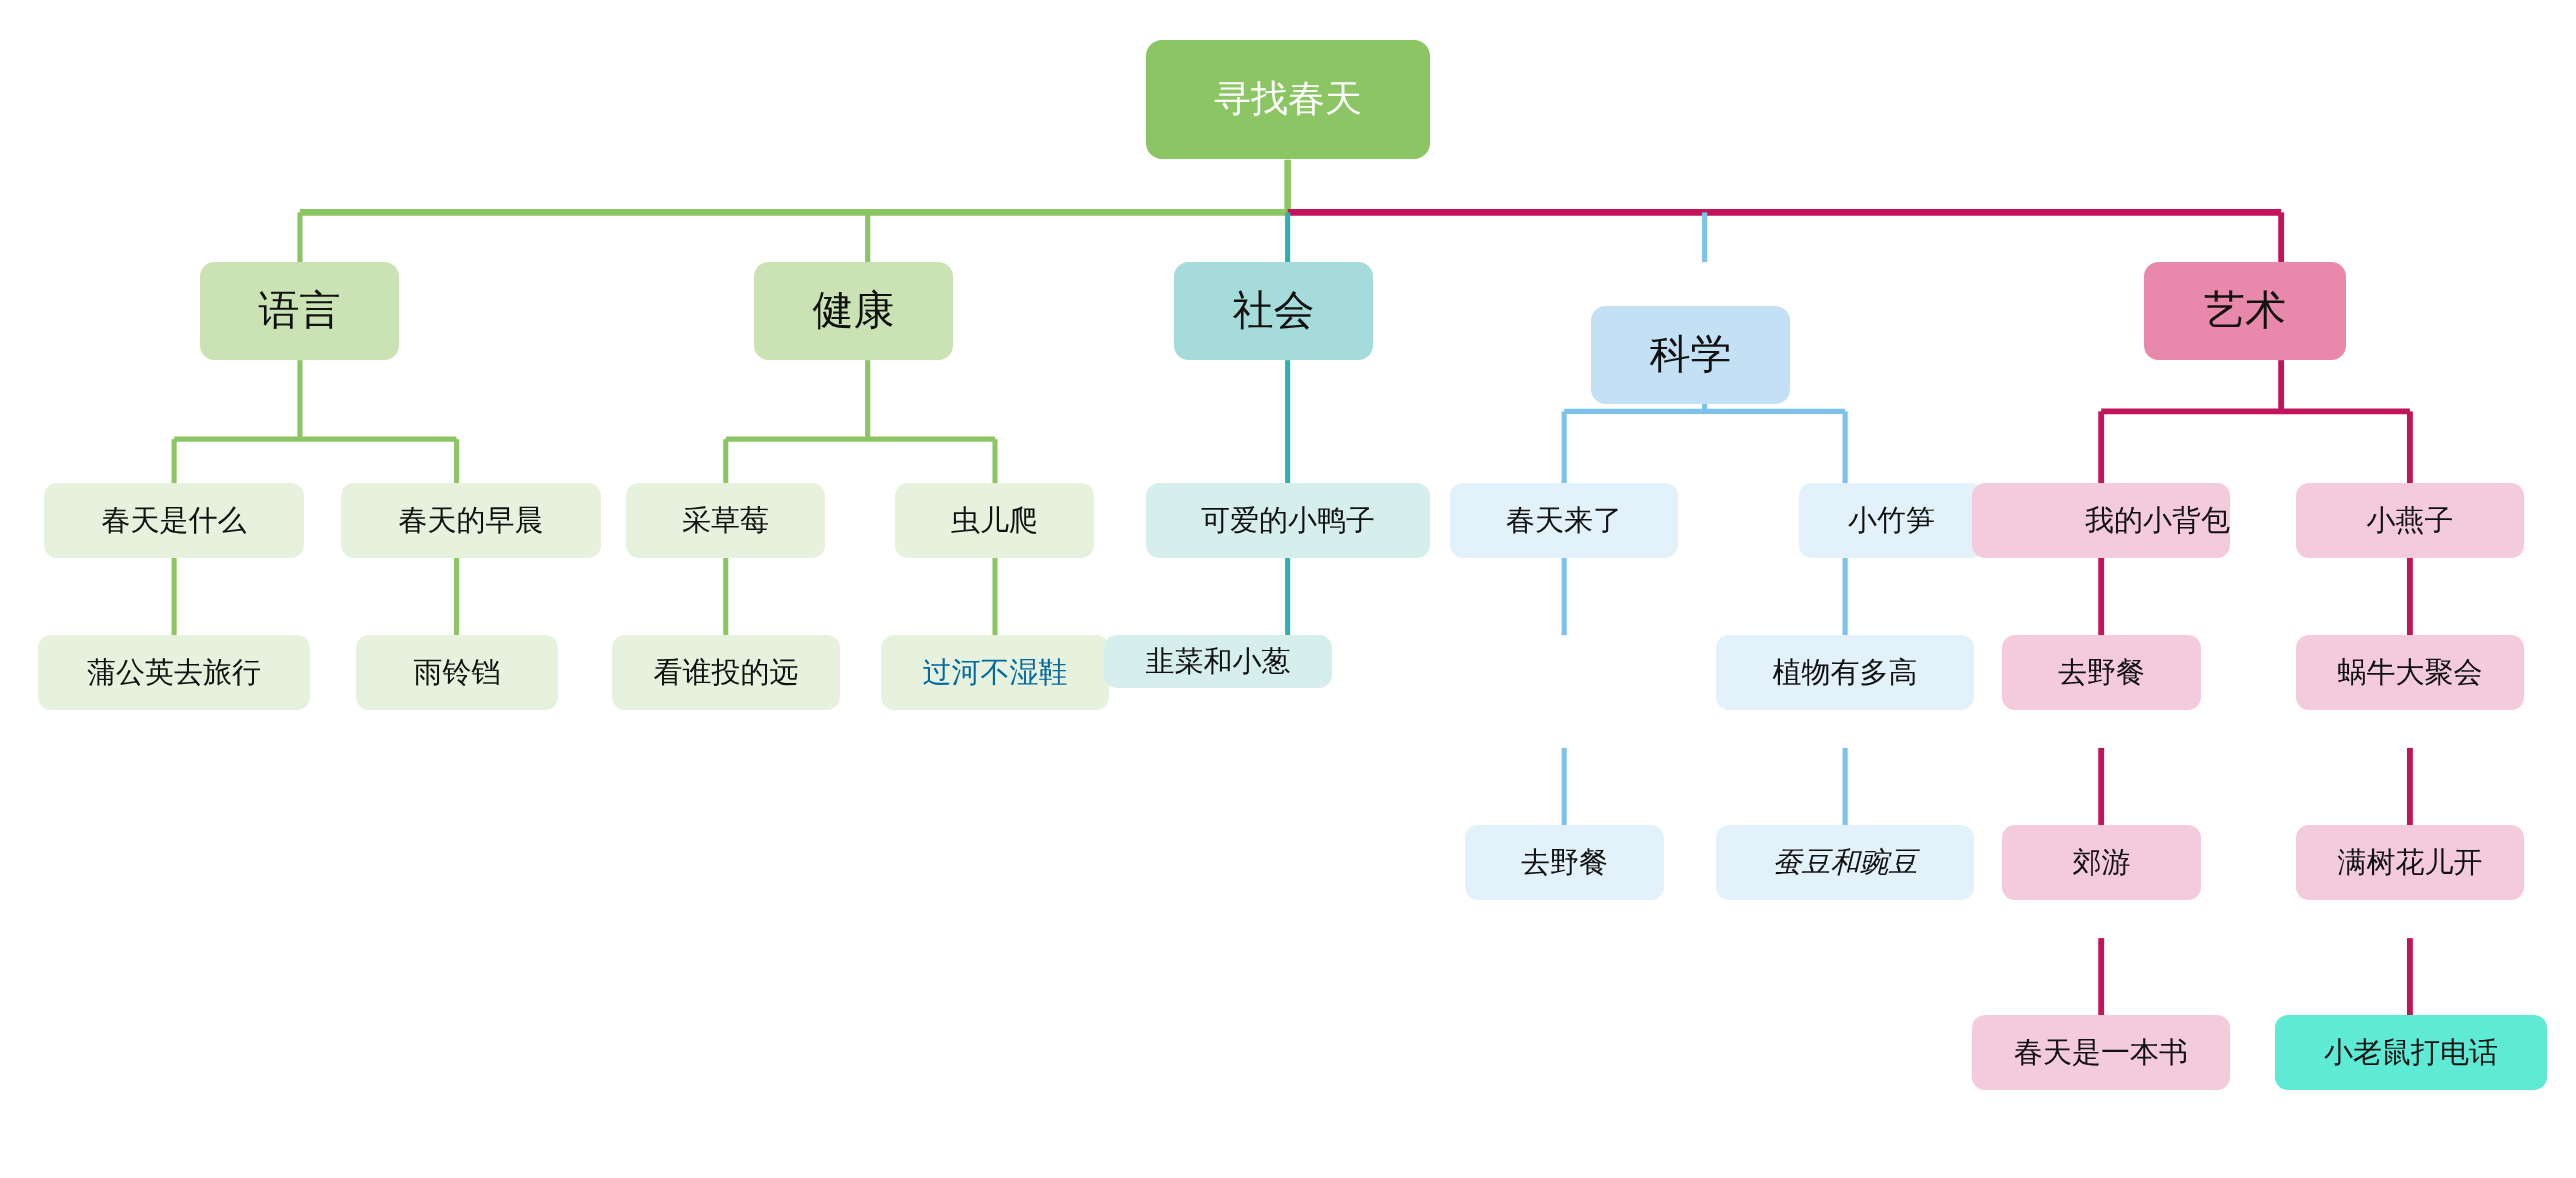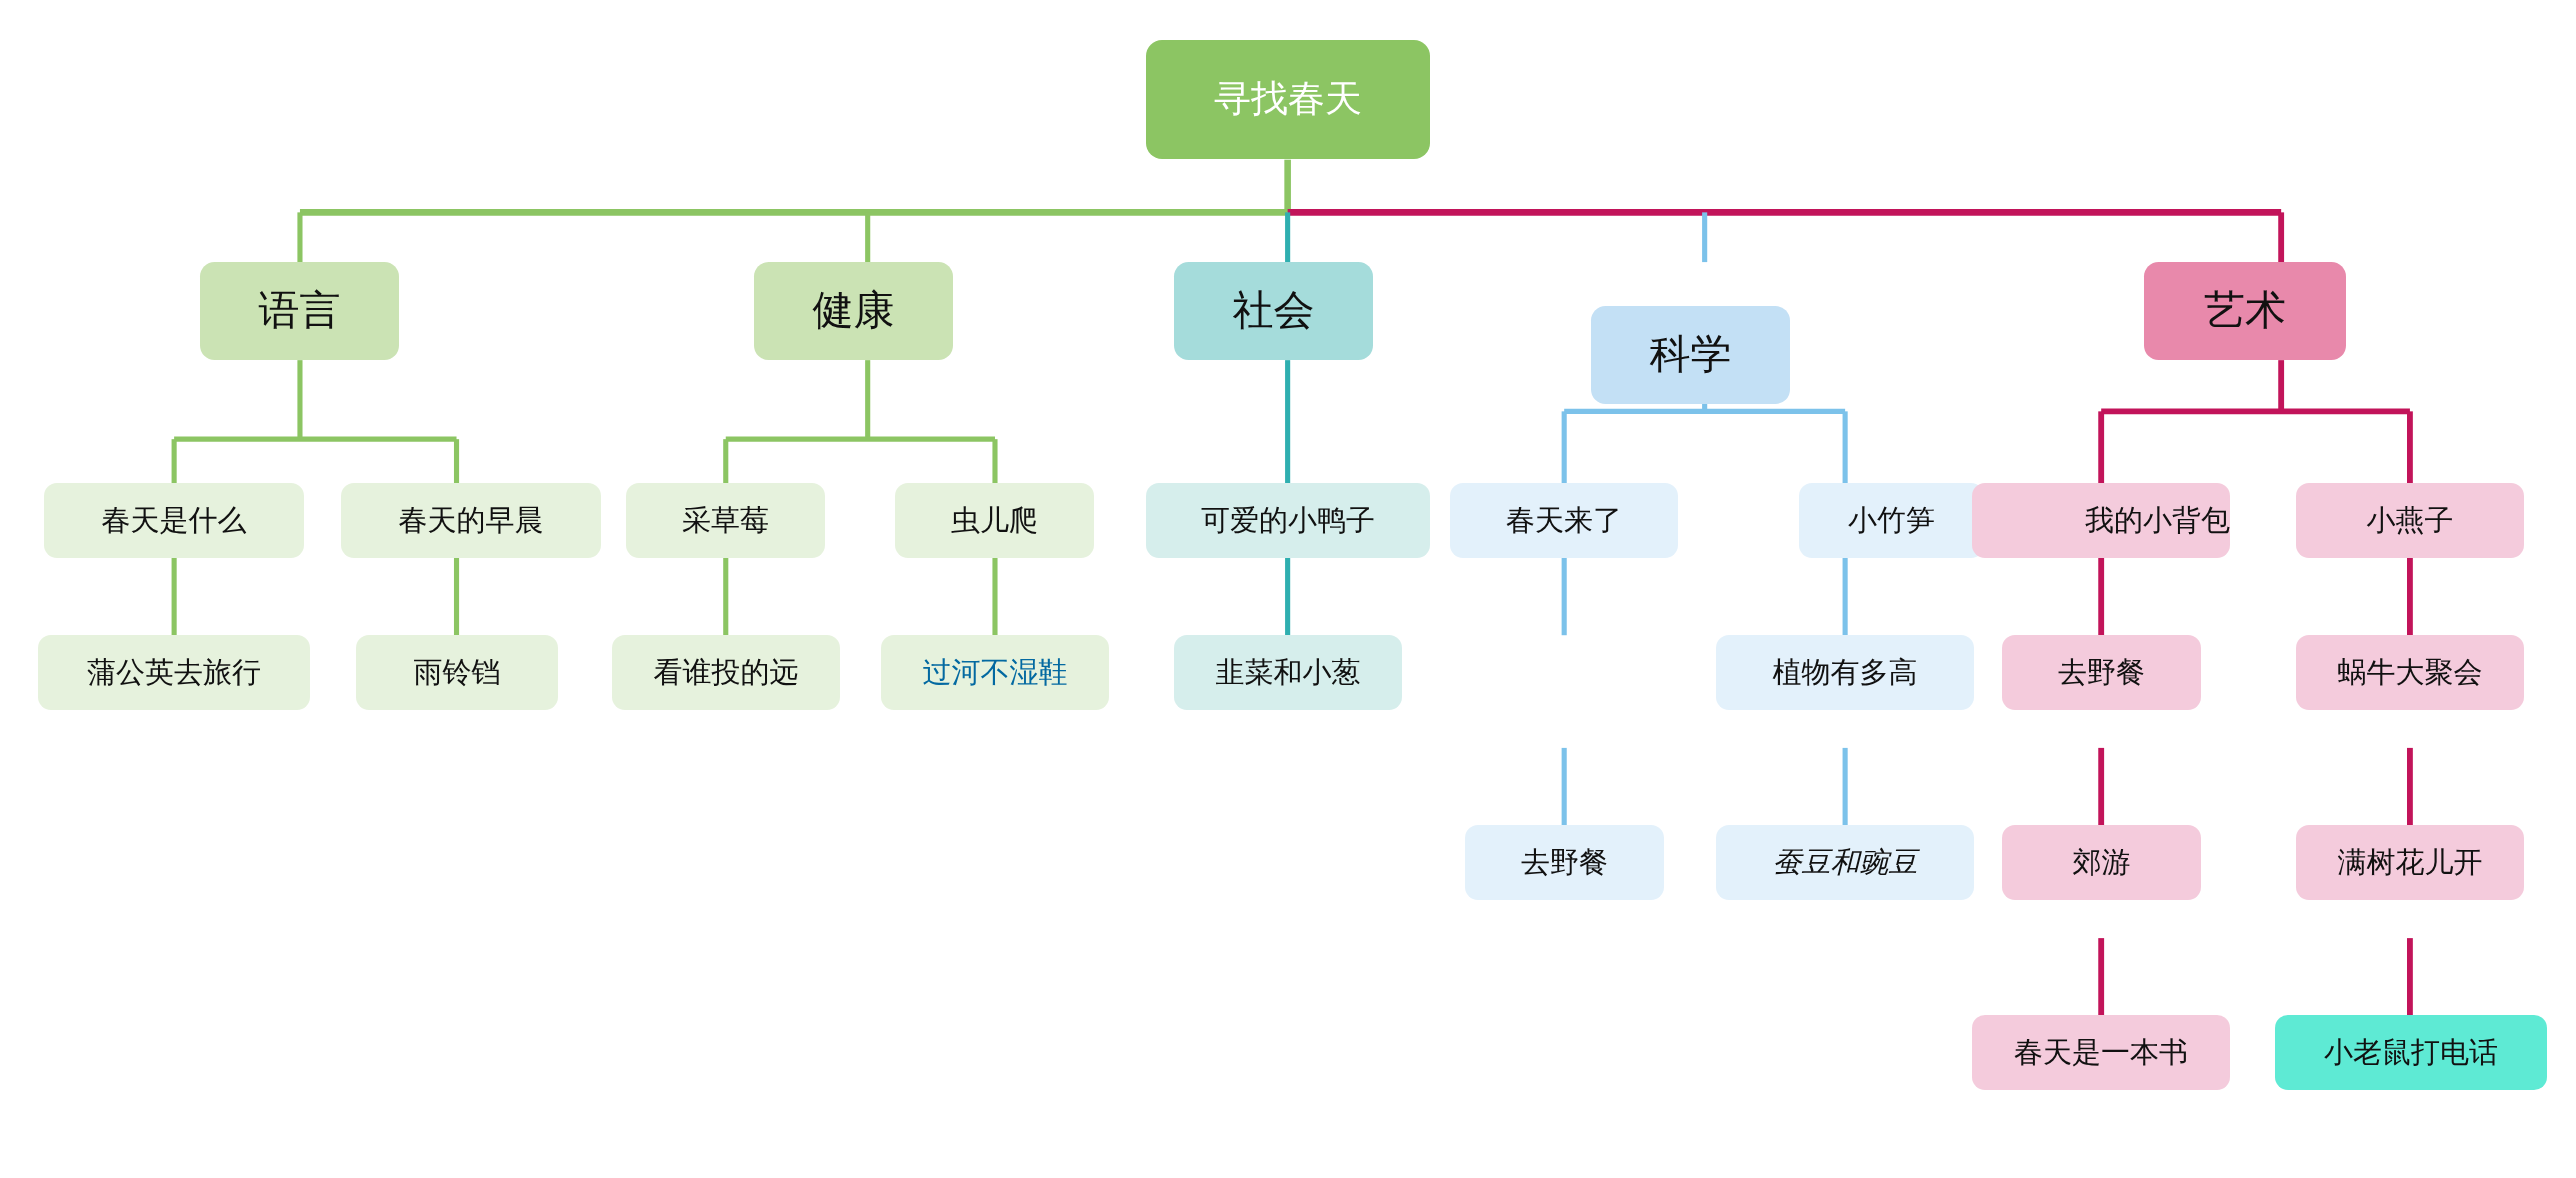--- a/index.html
+++ b/index.html
@@ -179,21 +179,21 @@
   </div>
 
   <div class="node lvl4" style="left:612px; top:635px; width:228px; height:75px; background:#e6f2dd; color:#111111;">
     <span>看谁投的远</span>
   </div>
 
   <div class="node lvl4" style="left:881px; top:635px; width:228px; height:75px; background:#e6f2dd; color:#0369a1;">
     <span>过河不湿鞋</span>
   </div>
 
-  <div class="node lvl4" style="left:1174px; top:635px; width:228px; height:75px; background:#d6eeec; color:#111111;">
+  <div class="node lvl4" style="left:1104px; top:635px; width:228px; height:53px; background:#d6eeec; color:#111111;">
     <span>韭菜和小葱</span>
   </div>
 
 
   <div class="node lvl4" style="left:1716px; top:635px; width:258px; height:75px; background:#e3f1fb; color:#111111;">
     <span>植物有多高</span>
   </div>
 
   <div class="node lvl4" style="left:2002px; top:635px; width:199px; height:75px; background:#f4cbdc; color:#111111;">
     <span>去野餐</span>

